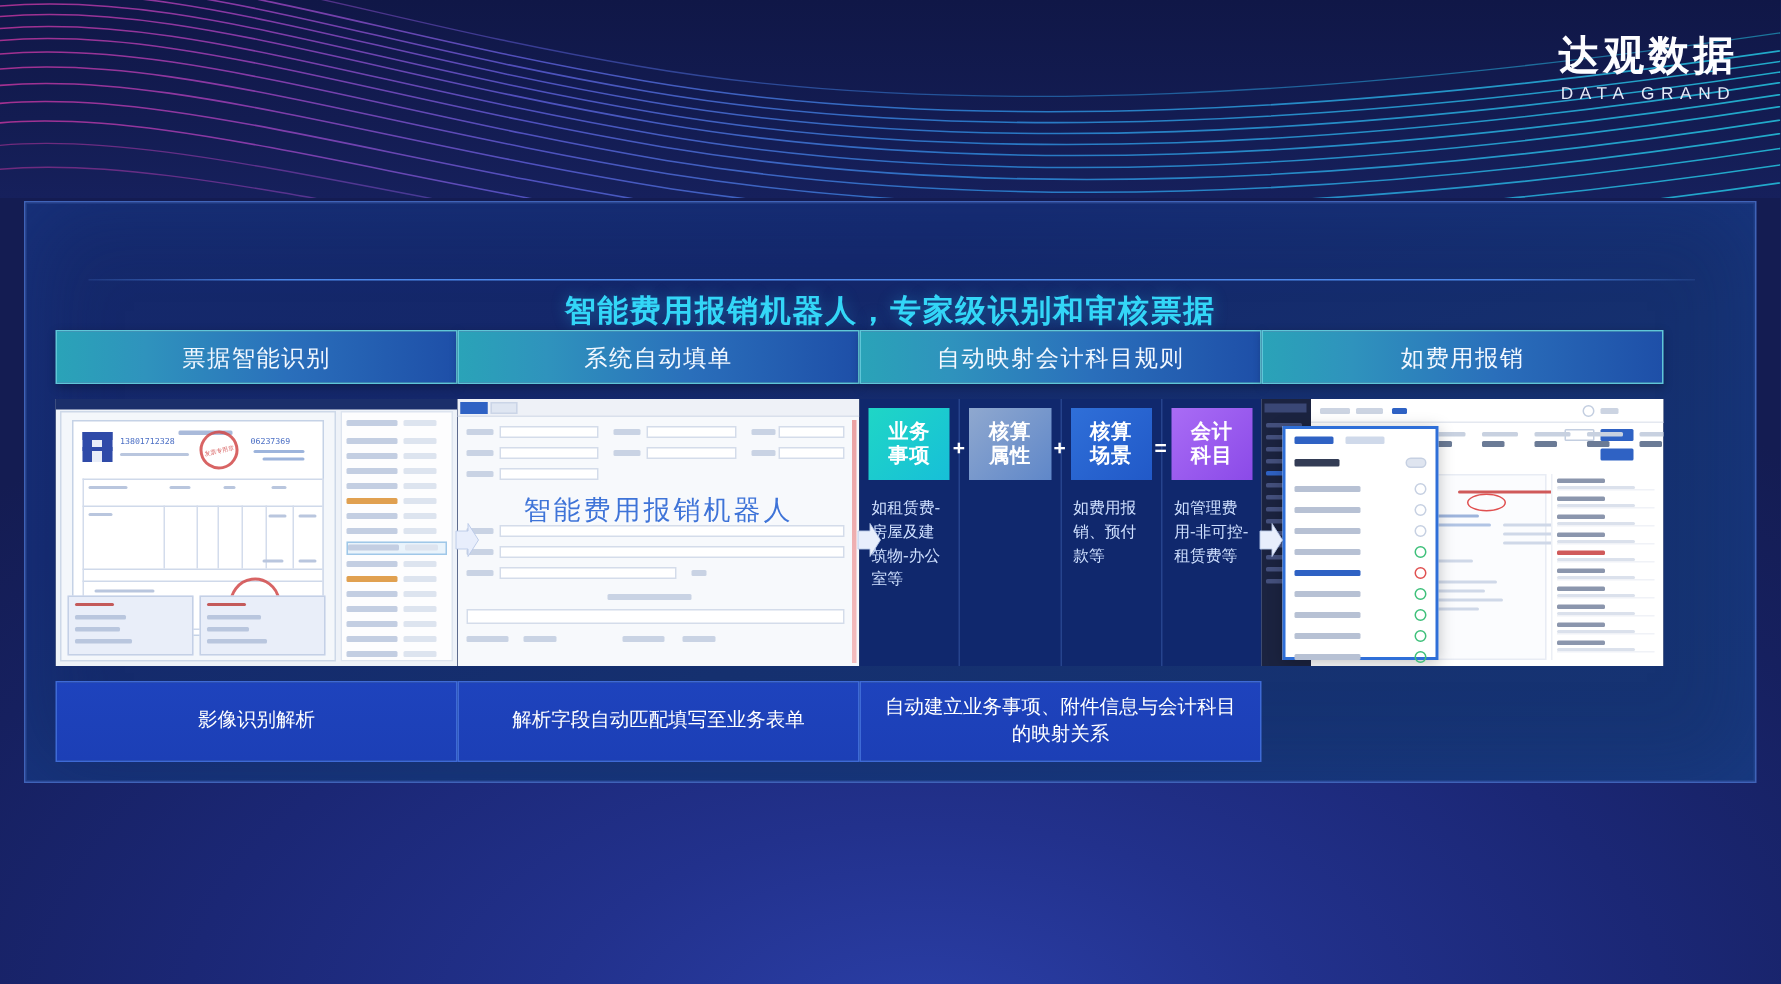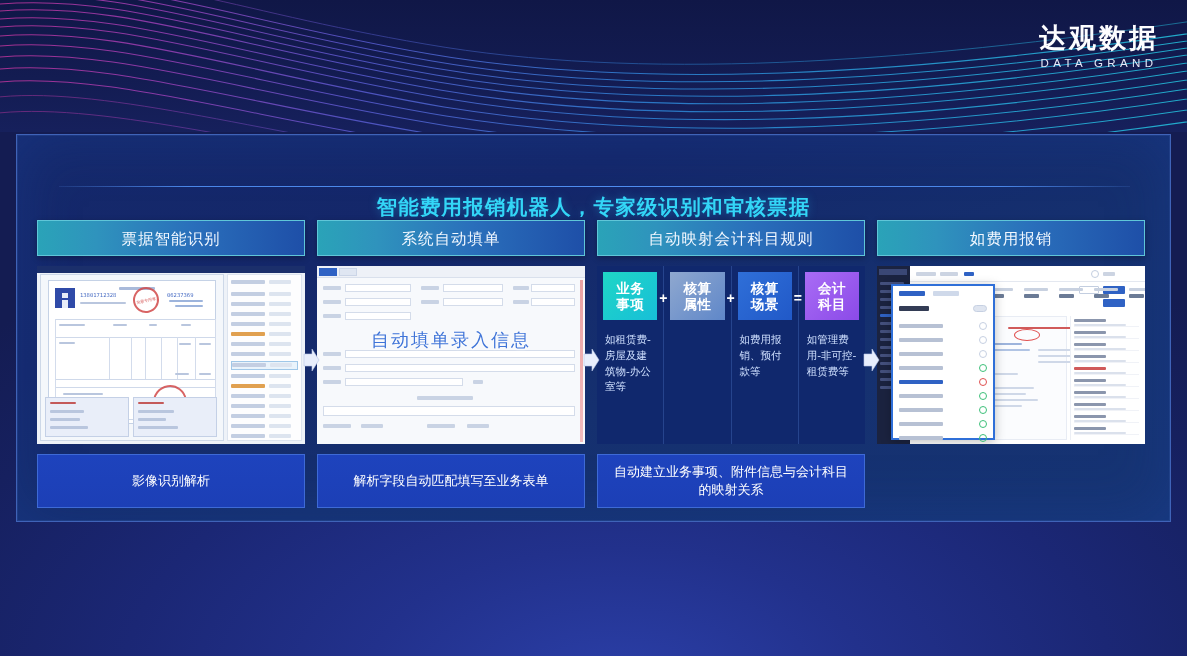--- a/index.html
+++ b/index.html
@@ -69,21 +69,21 @@
   }
   .title-rule {
     position: absolute; left: 42px; top: 51px; width: 1071px; height: 1px;
     background: linear-gradient(90deg, rgba(90,140,230,.15) 0%, #4a86e8 12%, #4f8df0 50%, #4a86e8 88%, rgba(90,140,230,.15) 100%);
   }
 
   
   .cols {
     position: absolute; left: 20px; top: 85px;
     width: 1115px; height: 288px;
-    display: flex; gap: 12px;
+    display: flex; gap: 0;
   }
   .col { width: 268px; position: relative; display: flex; flex-direction: column; }
   .col-head {
     height: 36px; line-height: 36px; text-align: center;
     font-size: 15.5px; color: #f2f8ff; letter-spacing: 1px;
     font-family: "DejaVu Sans", "Liberation Sans", sans-serif;
     background: linear-gradient(90deg, #2aa3b8 0%, #2f93bd 22%, #2a6fbb 58%, #1e4fa8 100%);
     border: 1px solid #5fc6d8;
     box-shadow: 0 2px 6px rgba(0,0,0,.28);
     white-space: nowrap;
@@ -444,21 +444,21 @@
           <div class="fld" style="left:28px;top:112px;width:118px;"></div>
           <div class="fldlbl" style="left:156px;top:114px;width:10px;"></div>
 
           <div class="fldlbl" style="left:100px;top:130px;width:56px;"></div>
           <div class="fld" style="left:6px;top:140px;width:252px;height:10px;"></div>
           <div class="fldlbl" style="left:6px;top:158px;width:28px;"></div>
           <div class="fldlbl" style="left:44px;top:158px;width:22px;"></div>
           <div class="fldlbl" style="left:110px;top:158px;width:28px;"></div>
           <div class="fldlbl" style="left:150px;top:158px;width:22px;"></div>
 
-          <div class="m2-overlay">自动填单录入信息</div>
+          <div class="m2-overlay">智能费用报销机器人</div>
         </div>
       </div>
       <div class="col-foot">解析字段自动匹配填写至业务表单</div>
 
       <div class="arrow" style="right:-15px;">
         <svg width="18" height="24" viewBox="0 0 18 24">
             <path d="M2,6 L10,6 L10,1 L17,12 L10,23 L10,18 L2,18 Z" fill="#e8eefc" stroke="#b9c8e8" stroke-width="0.6"></path>
           </svg>
       </div>
     </div>

